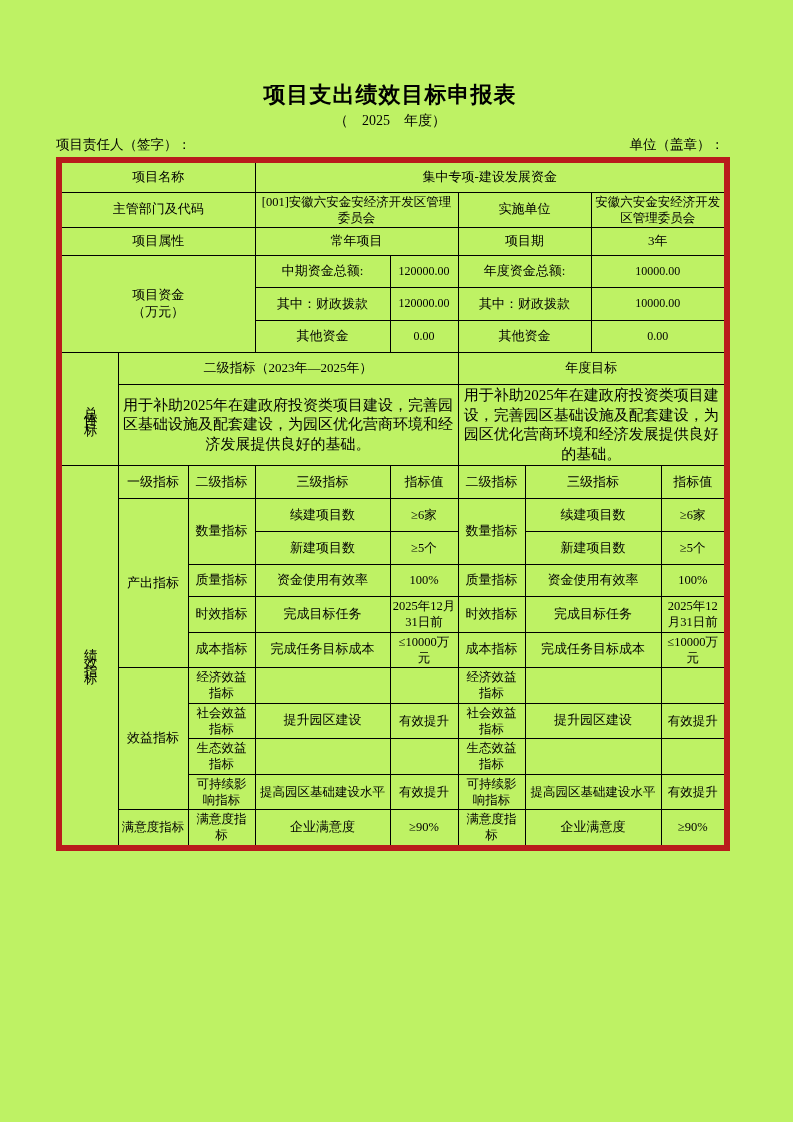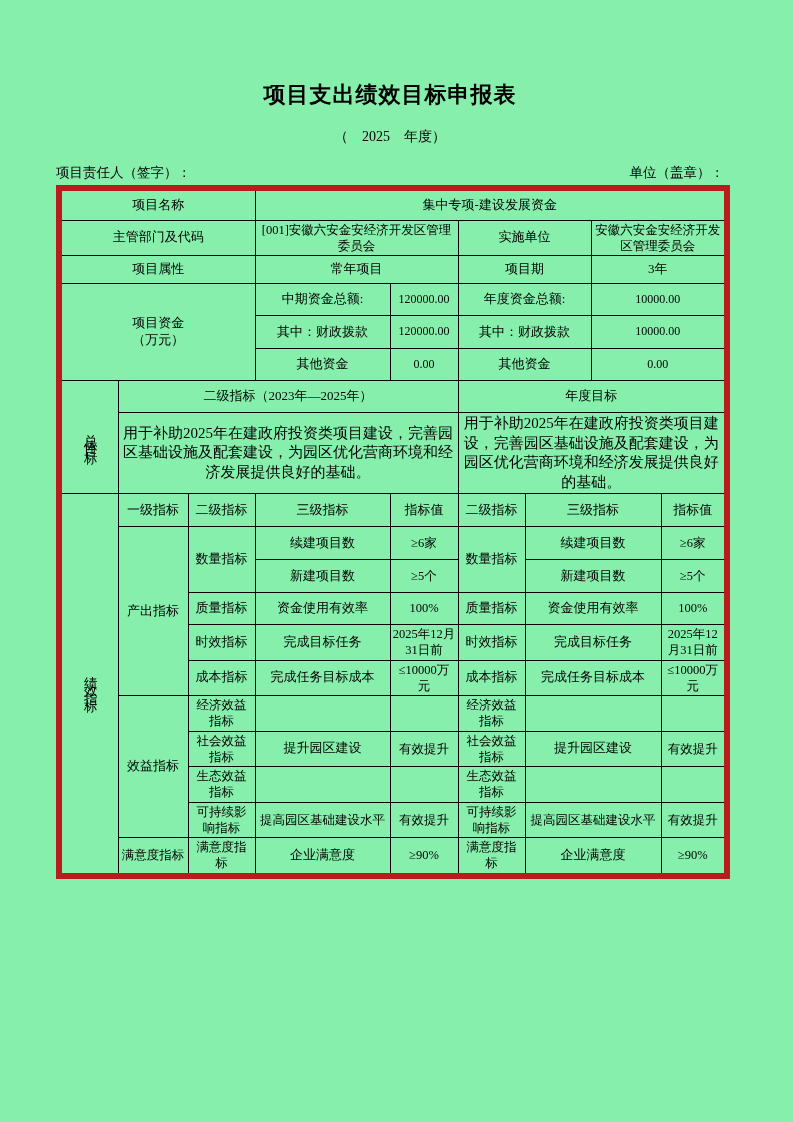--- a/index.html
+++ b/index.html
@@ -1,26 +1,26 @@
 <!DOCTYPE html>
 <html><head>
 <meta charset="utf-8">
 <style>
   html,body{margin:0;padding:0;background:#ffffff;}
   .page{
-    width:793px;height:1122px;background:#86efac;margin:0 auto;
+    width:793px;height:1122px;background:#bef264;margin:0 auto;
     box-sizing:border-box;padding:80px 69px 0 56px;
     font-family:"Liberation Serif","DejaVu Serif",serif;color:#000;
   }
   .doc-title{
     text-align:center;font-size:22px;font-weight:bold;
     line-height:30px;margin:0;letter-spacing:1px;
   }
   .doc-subtitle{
-    text-align:center;font-size:14px;line-height:22px;margin:16px;
+    text-align:center;font-size:14px;line-height:22px;margin:0;
   }
   .sig-row{
     display:flex;justify-content:space-between;align-items:flex-end;
     font-size:13.5px;line-height:18px;margin:4px 0 3px 0;text-align:center;
   }
   table.form{
     width:668px;border-collapse:collapse;table-layout:fixed;
     border:6px solid #b91c1c;font-size:13px;
   }
   table.form td{

